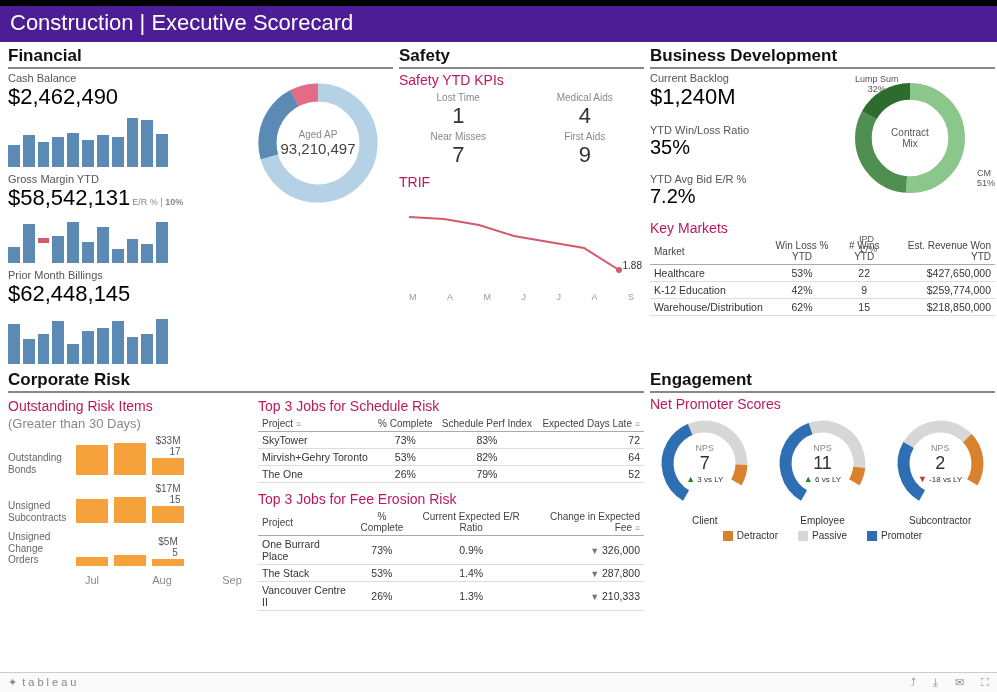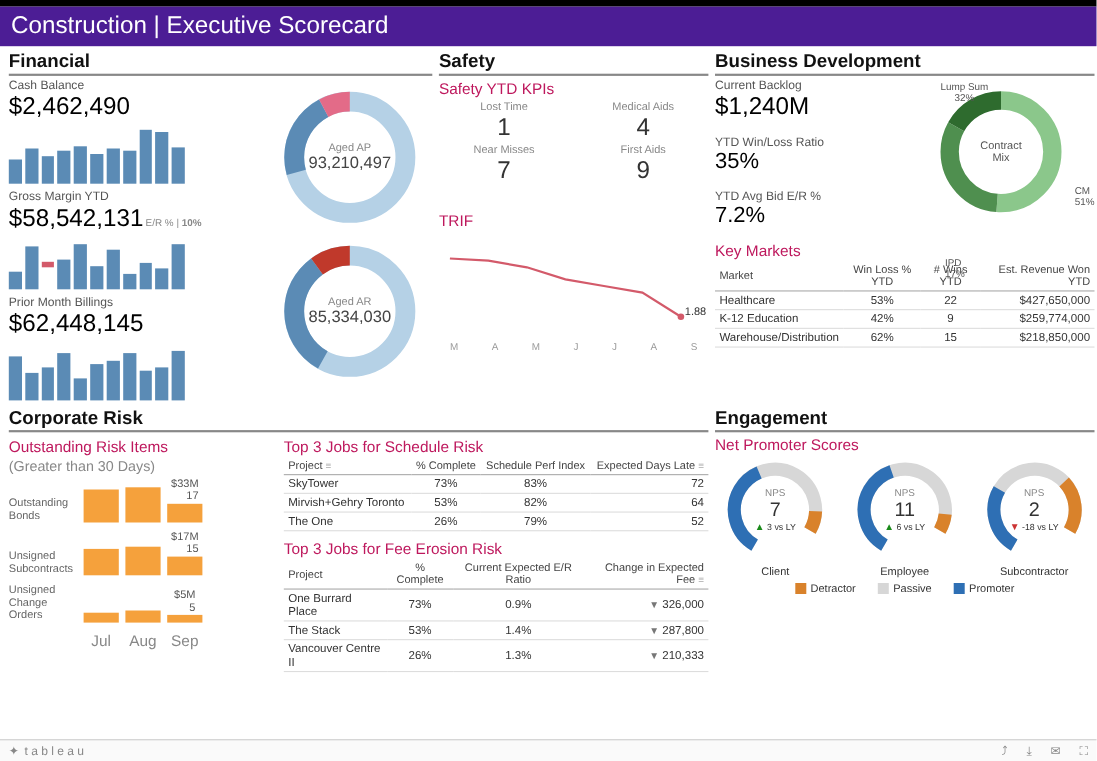--- a/index.html
+++ b/index.html
@@ -215,31 +215,20 @@
           <svg viewBox="0 0 36 36">
             <circle cx="18" cy="18" r="14" fill="none" stroke="#b5d1e6" stroke-width="5"></circle>
             <circle cx="18" cy="18" r="14" fill="none" stroke="#5b8bb5" stroke-width="5" stroke-dasharray="19 100" stroke-dashoffset="-62" transform="rotate(-90 18 18)"></circle>
             <circle cx="18" cy="18" r="14" fill="none" stroke="#e36b88" stroke-width="5" stroke-dasharray="7 100" stroke-dashoffset="-81" transform="rotate(-90 18 18)"></circle>
           </svg>
           <div class="donut-center">
             <div class="dlbl">Aged AP</div>
             <div class="dval">93,210,497</div>
           </div>
         </div>
-        <div class="donut">
-          <svg viewBox="0 0 36 36">
-            <circle cx="18" cy="18" r="14" fill="none" stroke="#b5d1e6" stroke-width="5"></circle>
-            <circle cx="18" cy="18" r="14" fill="none" stroke="#5b8bb5" stroke-width="5" stroke-dasharray="28 100" stroke-dashoffset="-51" transform="rotate(-90 18 18)"></circle>
-            <circle cx="18" cy="18" r="14" fill="none" stroke="#c0392b" stroke-width="5" stroke-dasharray="9 100" stroke-dashoffset="-79" transform="rotate(-90 18 18)"></circle>
-          </svg>
-          <div class="donut-center">
-            <div class="dlbl">Aged AR</div>
-            <div class="dval">85,334,030</div>
-          </div>
-        </div>
       </div>
     </div>
   </div>
 
   <div>
     <h2 class="section">Safety</h2>
     <h3 class="sub">Safety YTD KPIs</h3>
     <div class="kpi-grid">
       <div class="kpi-cell">
           <div class="kl">Lost Time</div>
@@ -251,21 +240,21 @@
         </div>
       <div class="kpi-cell">
           <div class="kl">Near Misses</div>
           <div class="kv">7</div>
         </div>
       <div class="kpi-cell">
           <div class="kl">First Aids</div>
           <div class="kv">9</div>
         </div>
     </div>
-    <h3 class="sub" style="margin-top:24px;">TRIF</h3>
+    <h3 class="sub" style="margin-top:6px;">TRIF</h3>
     <div style="position:relative; height:110px;">
       <svg viewBox="0 0 240 110" width="240" height="110">
         <polyline points="10,25 45,27 80,33 115,44 150,50 185,56 220,78" fill="none" stroke="#d35a6a" stroke-width="2"></polyline>
         <circle cx="220" cy="78" r="3" fill="#d35a6a"></circle>
       </svg>
       <span style="position:absolute; right:2px; top:68px; font-size:10px;">1.88</span>
       <div style="position:absolute; left:10px; right:10px; bottom:0; display:flex; justify-content:space-between; font-size:9px; color:#999;">
         <span>M</span>
         <span>A</span>
         <span>M</span>
@@ -385,21 +374,21 @@
               <div class="riskbar" style="height:9px;"></div>
             </div>
           <div class="riskcol" style="height:30px;">
               <div class="riskbar" style="height:11px;"></div>
             </div>
           <div class="riskcol" style="height:30px;">
               <div class="risknum"><span>$5M</span><br><span>5</span></div>
               <div class="riskbar" style="height:14px;"></div>
             </div>
         </div>
-        <div style="display:flex; gap:6px; margin-left:68px; font-size:14px; color:#888;">
+        <div style="display:flex; gap:6px; margin-left:68px; font-size:11px; color:#888;justify-content:space-between;">
           <span style="width:32px;text-align:center;">Jul</span>
           <span style="width:32px;text-align:center;">Aug</span>
           <span style="width:32px;text-align:center;">Sep</span>
         </div>
       </div>
 
       <div style="flex:1;">
         <h3 class="sub">Top 3 Jobs for Schedule Risk</h3>
         <table>
           <thead>

